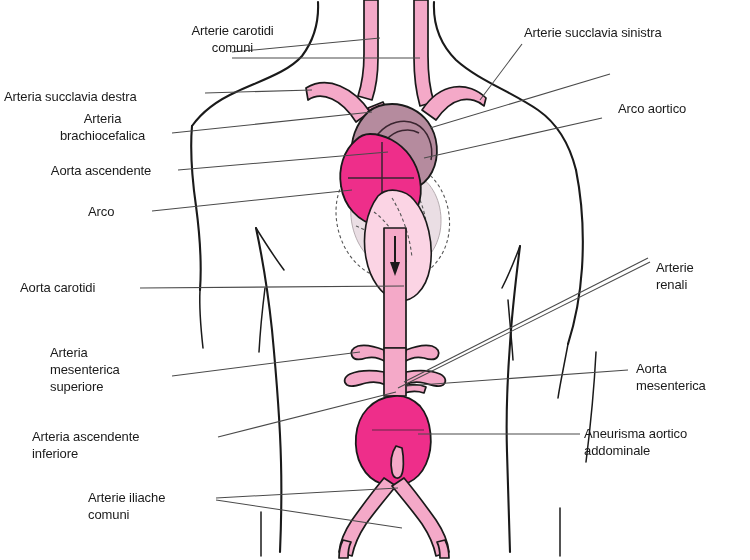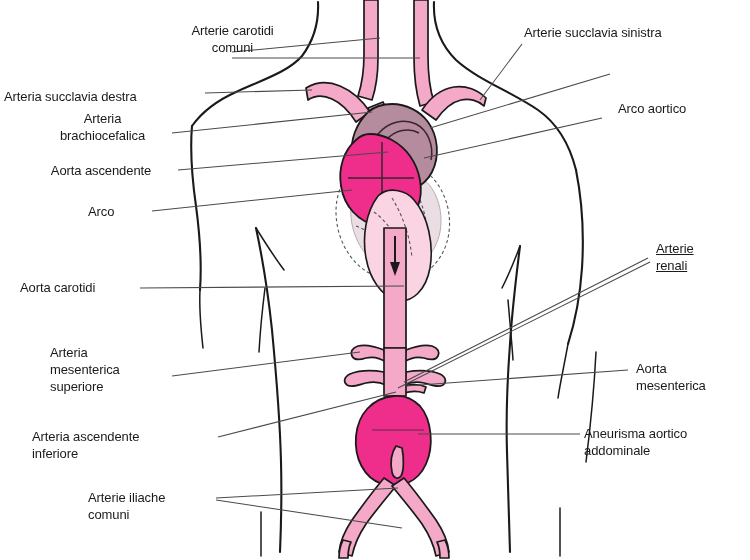--- a/index.html
+++ b/index.html
@@ -204,21 +204,21 @@
 inferiore</div>
 
   <div class="label lbl-left" style="left:88px; top:489px; width:140px;">Arterie iliache
 comuni</div>
 
   <div class="label lbl-left" style="left:524px; top:24px; width:225px;">Arterie succlavia sinistra</div>
 
   <div class="label lbl-left" style="left:618px; top:64px; width:130px;margin-top:36px;">Arco aortico</div>
 
 
-  <div class="label lbl-left" style="left:656px; top:240px; width:90px;text-decoration:underline;">Arterie
+  <div class="label lbl-left" style="left:656px; top:259px; width:90px;">Arterie
 renali</div>
 
   <div class="label lbl-left" style="left:636px; top:360px; width:115px;">Aorta
 mesenterica</div>
 
   <div class="label lbl-left" style="left:584px; top:425px; width:170px;">Aneurisma aortico
 addominale</div>
 
 </div>
 

